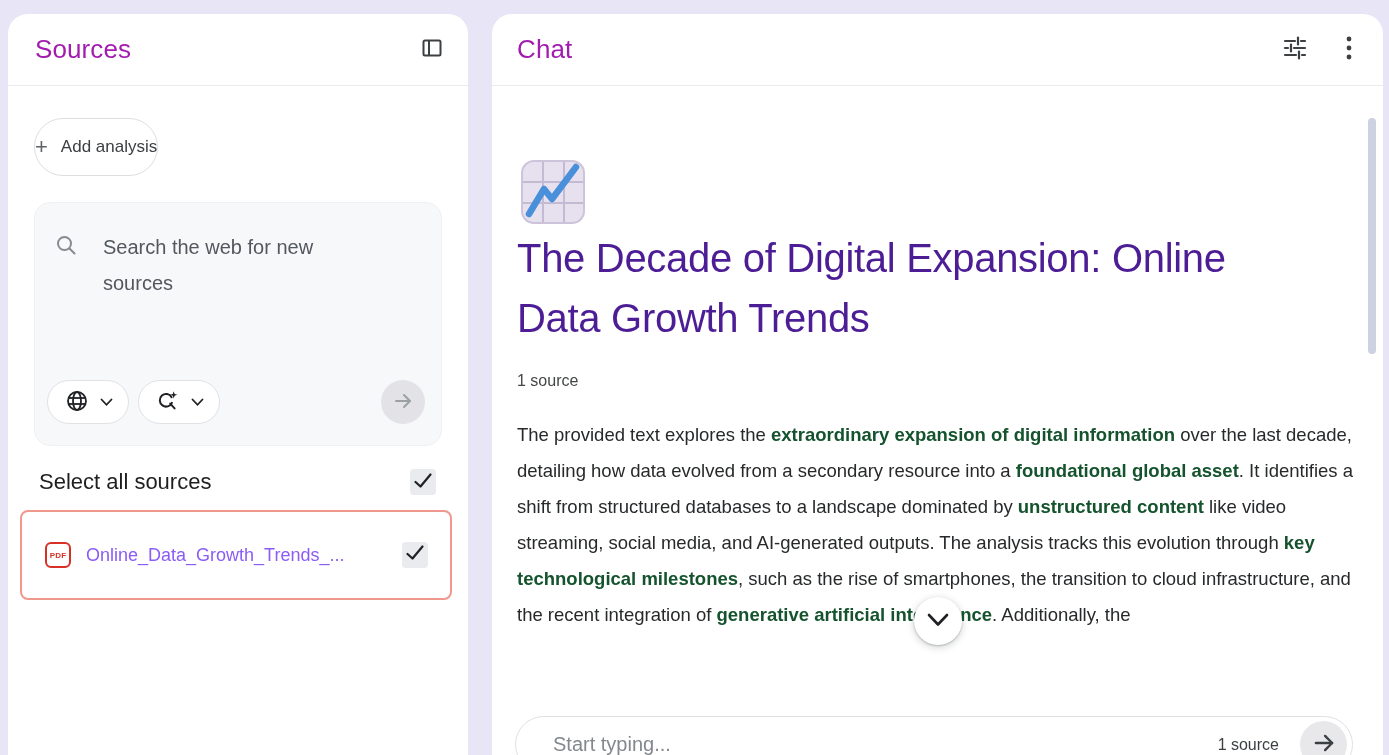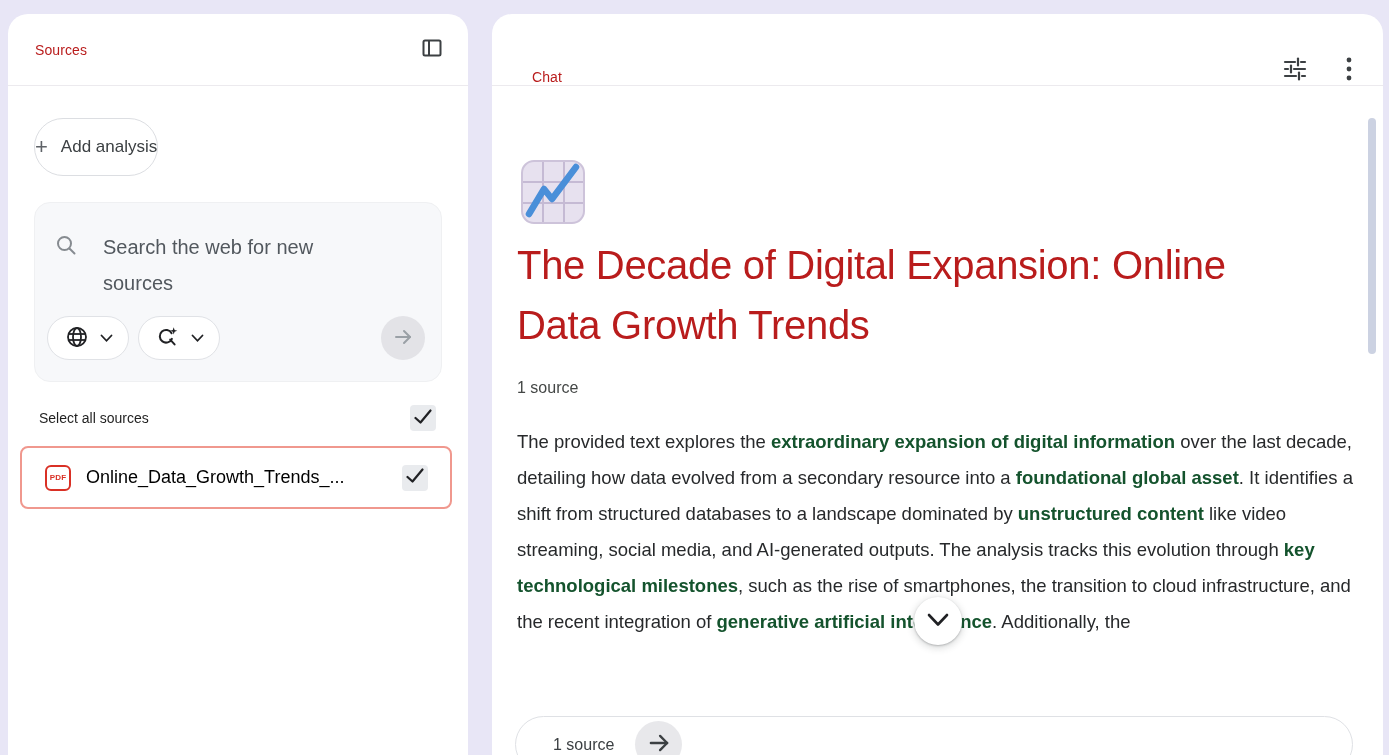--- a/index.html
+++ b/index.html
@@ -17,38 +17,38 @@
   }
   .sources-panel { left:8px; width:460px; }
   .chat-panel { left:492px; right:6px; }
 
   
   .panel-header {
     display:flex; align-items:center; justify-content:space-between;
     height:72px; border-bottom:1px solid #eceaee;
   }
   .sources-panel .panel-header { padding:0 24px 0 27px; }
-  .chat-panel .panel-header { padding:0 31px 0 40px;align-items:flex-end; }
-  .panel-title { font-size:14px; color:#b91c1c; letter-spacing:0.1px; }
+  .chat-panel .panel-header { padding:0 31px 0 25px; }
+  .panel-title { font-size:26px; color:#a21caf; letter-spacing:0.1px; }
   .header-icons { display:flex; align-items:center; gap:38px; }
   .icon-btn { background:none; border:none; cursor:pointer; display:flex; align-items:center; justify-content:center; padding:0; }
 
   
   .add-sources-btn {
     display:flex; align-items:center; justify-content:center; gap:13px;
     margin:32px 26px 0 26px; height:58px;
     background:#fff; border:1px solid #dcdee2; border-radius:29px;
     font-family:"Liberation Sans",sans-serif;
     font-size:17px; color:#3c4043; cursor:pointer;
   }
   .plus-glyph { font-size:22px; color:#5f6368; font-weight:400; line-height:1; }
 
   .search-card {
     position:relative;
-    margin:26px 26px 0 26px; height:180px;
+    margin:26px 26px 0 26px; height:244px;
     background:#f7f8fa; border:1px solid #eff0f2; border-radius:16px;
     padding:26px 18px 0 20px;
   }
   .search-top { display:flex; align-items:flex-start; }
   .search-top svg { margin-top:5px; flex:none; }
   .search-placeholder {
     margin-left:26px; width:275px;
     font-size:20px; line-height:36px; color:#52585e;
   }
   .search-bottom {
@@ -64,52 +64,52 @@
   .search-send {
     margin-left:auto;
     width:44px; height:44px; border-radius:50%;
     background:#e3e3e7; border:none; cursor:pointer;
     display:flex; align-items:center; justify-content:center;
   }
 
   .select-all-row {
     display:flex; align-items:center; justify-content:space-between;
     margin:23px 32px 0 31px;
-    font-size:14px; color:#1f1f1f;
+    font-size:22px; color:#1f1f1f;
   }
   .checkbox {
     width:26px; height:26px; border-radius:4px;
     background:#e9ebee; display:flex; align-items:center; justify-content:center;
     cursor:pointer; flex:none;
   }
 
   .source-row {
     display:flex; align-items:center; gap:15px;
-    margin:15px 16px 0 12px; height:63px;
+    margin:15px 16px 0 12px; height:90px;
     border:2px solid #f0988e; border-radius:8px;
     padding:0 22px 0 23px; cursor:pointer; background:#fff;
   }
   .pdf-badge {
     width:26px; height:26px; flex:none;
     border:2px solid #d93025; border-radius:6px;
     display:flex; align-items:center; justify-content:center;
   }
   .pdf-badge span { font-size:8px; font-weight:700; color:#d93025; letter-spacing:0.2px; }
   .source-name {
-    font-size:18px; color:#000000; white-space:nowrap; overflow:hidden;
+    font-size:18px; color:#8b5cf6; white-space:nowrap; overflow:hidden;
     flex:1;
   }
   .source-row .checkbox { margin-left:auto; }
 
   
   .chat-body { padding:70px 0 0 25px; }
   .emoji-icon { width:72px; height:72px; display:block; }
   .chat-heading {
-    margin-top:7px; max-width:790px;
-    font-size:40px; line-height:60px; color:#b91c1c; letter-spacing:-0.3px;
+    max-width:790px;
+    font-size:40px; line-height:60px; color:#4c1d95; letter-spacing:-0.3px;
     font-weight:400;
   }
   .source-count { margin-top:24px; font-size:16px; color:#444746; }
   .summary {
     margin-top:27px; width:838px;
     font-size:18.5px; line-height:36px; color:#27292b;
   }
   .summary b { font-weight:700; color:#14532d; }
 
   .scroll-down-btn {
@@ -291,20 +291,21 @@
 
   <button class="scroll-down-btn">
     <span>
       <svg width="22" height="14" viewBox="0 0 22 14" fill="none" stroke="#202124" stroke-width="2.6" stroke-linecap="round" stroke-linejoin="round">
         <polyline points="2,2 11,11.5 20,2"></polyline>
       </svg>
     </span>
   </button>
 
   <div class="chat-input-bar">
+    <input class="chat-input" type="text" placeholder="Start typing..." style="">
     <span class="input-source-count">1 source</span>
     <button class="chat-send">
       <span>
         <svg width="26" height="26" viewBox="0 0 24 24" fill="none" stroke="#3c4043" stroke-width="2.2" stroke-linecap="round" stroke-linejoin="round">
           <line x1="4.5" y1="12" x2="19.5" y2="12"></line>
           <polyline points="13,5.5 19.5,12 13,18.5"></polyline>
         </svg>
       </span>
     </button>
   </div>

